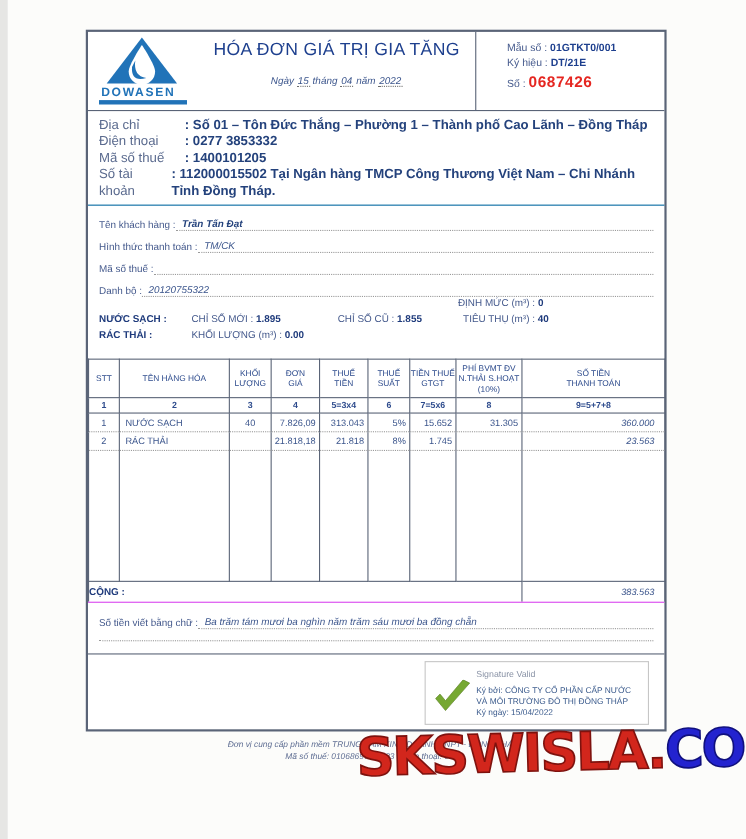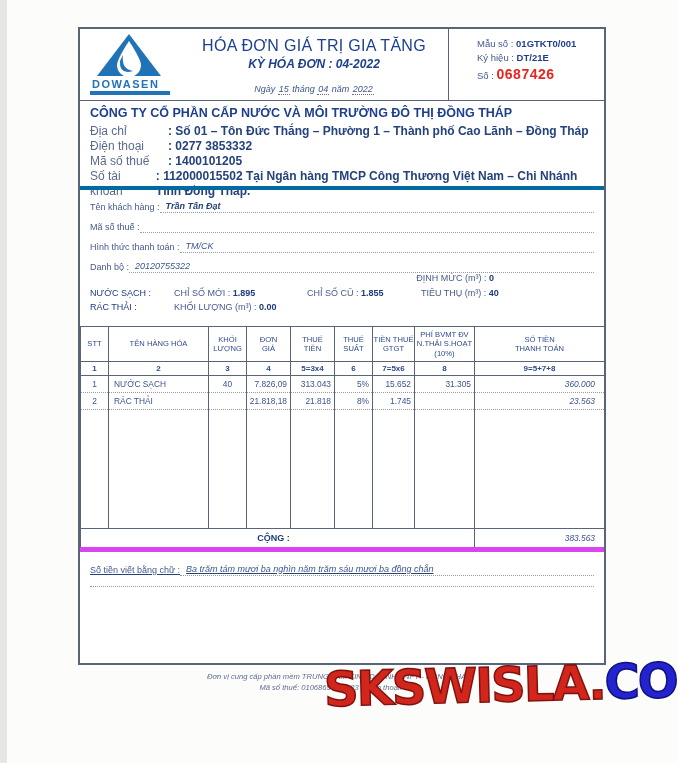--- a/index.html
+++ b/index.html
@@ -14,66 +14,66 @@
   .sec-header { height:71px; display:flex; }
   .logo-cell { width:100px; padding:4px 0 0 10px; }
   .logo-drop { display:block; margin-left:6px; }
   .logo-word { font-size:11px; font-weight:bold; color:#2173b8; letter-spacing:1.5px; margin:1px 0 1px 2px; }
   .logo-bar { width:80px; height:4px; background:#2173b8; }
   .header-center { flex:1; text-align:center; padding-top:8px; }
   .inv-title { font-size:16px; font-weight:normal; color:#1d3f8e; letter-spacing:.3px; }
   .inv-period { font-size:12px; font-weight:bold; font-style:italic; color:#1d3f8e; margin-top:2px; }
   .inv-date { font-size:9px; font-style:italic; color:#3b558c; margin-top:13px; }
   .u-dot { border-bottom:1px dotted #6b6b6b; padding:0 1px;text-align:center; }
-  .header-right { width:156px; border-left:1px solid #5a6477; padding:9px 0 0 28px; font-size:9.5px; }
+  .header-right { width:172px; border-left:1px solid #5a6477; padding:9px 0 0 28px; font-size:9.5px; }
   .header-right .row { margin-bottom:3px; color:#44598c; }
   .header-right b { color:#1d3f8e; }
   .inv-no { color:#e52620 !important; font-size:14px; font-weight:bold; letter-spacing:.5px; }
 
   
   .sec-company { height:86px; border-top:1px solid #5a6477; padding:5px 10px 0 10px; }
   .co-name { font-size:12.5px; font-weight:bold; color:#1d3f8e; margin-bottom:4px; }
   .co-row { display:flex; font-size:12px; line-height:15px; }
   .co-label { width:78px; color:#5a6a8e; }
   .co-value { font-weight:bold; color:#24427c; }
 
   
-  .sec-customer { height:140px; border-top:4px solid #0369a1; padding:3px 10px 0 10px; font-size:9px; }
+  .sec-customer { height:140px; border-top:1px solid #0369a1; padding:3px 10px 0 10px; font-size:9px; }
   .cu-row { display:flex; align-items:flex-end; height:20px; }
   .cu-label { color:#44598c; white-space:nowrap; padding-bottom:1px; }
   .dotline { flex:1; border-bottom:1px dotted #9a9a9a; padding:0 0 1px 6px; font-style:italic; color:#3b558c; }
   .cu-name { font-weight:bold; color:#24427c; }
   .quota-row { height:13px; text-align:right; padding-right:100px; color:#44598c; }
   .quota-row b { color:#1f3b7c; }
   .meter-row { height:14px; display:grid; grid-template-columns:84px 133px 114px auto; align-items:center; color:#44598c; }
-  .meter-row .mlabel { font-weight:normal; color:#1f3b7c; }
+  .meter-row .mlabel { font-weight:bold; color:#1f3b7c; }
   .meter-row b { color:#1f3b7c; }
 
   
   table { border-collapse:collapse; width:100%; table-layout:fixed; }
   col.c0{width:28px} col.c1{width:100px} col.c2{width:38px} col.c3{width:44px} col.c4{width:44px}
   col.c5{width:38px} col.c6{width:42px} col.c7{width:60px} col.c8{width:130px}
   th { border:1px solid #5a6477; font-size:7.6px; font-weight:normal; color:#2c4a8c;
        white-space:pre-line; line-height:1.25; vertical-align:middle; }
   tr.h-main th { height:35px; border-top:1px solid #5a6477; }
   tr.h-num th { height:14px; font-weight:bold; font-size:8px; }
   td { border-left:1px solid #5a6477; border-right:1px solid #5a6477; font-size:8.4px; color:#3b558c;
        height:17px; vertical-align:middle; }
   tr.data td { border-bottom:1px dotted #9a9a9a; }
   td.a-c { text-align:center; }
   td.a-l { text-align:left; padding-left:5px; }
   td.a-r { text-align:right; padding-right:3px; }
   td.money { text-align:right; padding-right:9px; font-style:italic; }
   tr.filler td { height:119px; border-bottom:1px solid #5a6477; }
   tr.total td { height:18px; border-bottom:0; }
-  td.total-label { text-align:center; font-weight:bold; color:#1f3b7c; padding-right:8px; font-size:9px; border-left:0; }
+  td.total-label { text-align:left; font-weight:bold; color:#1f3b7c; padding-right:8px; font-size:9px; border-left:0; }
   tr.total td:first-child { border-left:1px solid #5a6477; }
 
   
-  .sec-words { height:47px; border-top:5px solid #d946ef; padding:7px 10px 0 10px; font-size:9px;text-decoration:underline; }
+  .sec-words { height:47px; border-top:1px solid #d946ef; padding:7px 10px 0 10px; font-size:9px; }
   .words-row { display:flex; align-items:flex-end; height:17px; }
   .words-row .cu-label { color:#44598c; }
   .dotline-empty { margin-top:10px; border-bottom:1px dotted #9a9a9a; height:1px; }
 
   
   .sec-signature { flex:1; border-top:1px solid #5a6477; position:relative; }
   .sigbox { position:absolute; right:14px; top:6px; width:204px; min-height:58px;
             border:1px solid #c6c6c6; background:#fff; padding:6px 6px 5px 46px; }
   .sig-check { position:absolute; left:7px; top:16px; }
   .sig-valid { font-size:8px; color:#8a93a6; margin-bottom:6px; }
@@ -101,39 +101,37 @@
         <svg class="logo-drop" width="66" height="44" viewBox="0 0 66 44">
           <polygon points="33,1 65,43 1,43" fill="#2173b8"></polygon>
           <path d="M33 8 C33 8 21 26 21 32 a12 12 0 0 0 24 0 C45 26 33 8 33 8 Z" fill="#ffffff"></path>
           <path d="M27 22 q-2 14 10 16 q-14 4 -13 -10 Z" fill="#2173b8"></path>
         </svg>
         <div class="logo-word">DOWASEN</div>
         <div class="logo-bar"></div>
       </div>
       <div class="header-center">
         <div class="inv-title">HÓA ĐƠN GIÁ TRỊ GIA TĂNG</div>
-        <div class="inv-period">KỲ HÓA ĐƠN : 04-2022</div>
         <div class="inv-date">
           <span>Ngày</span>
           <span class="u-dot">15</span>
           <span>tháng</span>
           <span class="u-dot">04</span>
           <span>năm</span>
           <span class="u-dot">2022</span>
         </div>
       </div>
       <div class="header-right">
         <div class="row"><span>Mẫu số : </span><b>01GTKT0/001</b></div>
         <div class="row"><span>Ký hiệu : </span><b>DT/21E</b></div>
         <div class="row"><span>Số : </span><b class="inv-no">0687426</b></div>
       </div>
     </div>
 
     <div class="sec-company">
-      <div class="co-name">CÔNG TY CỔ PHẦN CẤP NƯỚC VÀ MÔI TRƯỜNG ĐÔ THỊ ĐỒNG THÁP</div>
       <div class="co-row">
         <span class="co-label">Địa chỉ</span>
         <span class="co-value">: Số 01 – Tôn Đức Thắng – Phường 1 – Thành phố Cao Lãnh – Đồng Tháp</span>
       </div>
       <div class="co-row">
         <span class="co-label">Điện thoại</span>
         <span class="co-value">: 0277 3853332</span>
       </div>
       <div class="co-row">
         <span class="co-label">Mã số thuế</span>
@@ -144,26 +142,26 @@
         <span class="co-value">: 112000015502 Tại Ngân hàng TMCP Công Thương Việt Nam – Chi Nhánh Tỉnh Đồng Tháp.</span>
       </div>
     </div>
 
     <div class="sec-customer">
       <div class="cu-row">
         <span class="cu-label">Tên khách hàng :</span>
         <span class="dotline cu-name">Trần Tấn Đạt</span>
       </div>
       <div class="cu-row">
+        <span class="cu-label">Hình thức thanh toán :</span>
+        <span class="dotline">TM/CK</span>
+      </div>
+      <div class="cu-row">
         <span class="cu-label">Mã số thuế :</span>
         <span class="dotline"></span>
-      </div>
-      <div class="cu-row">
-        <span class="cu-label">Hình thức thanh toán :</span>
-        <span class="dotline">TM/CK</span>
       </div>
       <div class="cu-row">
         <span class="cu-label">Danh bộ :</span>
         <span class="dotline">20120755322</span>
       </div>
       <div class="quota-row">
         <span>ĐỊNH MỨC (m³) : </span><b>0</b>
       </div>
       <div class="meter-row">
         <span class="mlabel">NƯỚC SẠCH :</span>
@@ -261,20 +259,30 @@
       </table>
 
     <div class="sec-words">
       <div class="words-row">
         <span class="cu-label">Số tiền viết bằng chữ :</span>
         <span class="dotline">Ba trăm tám mươi ba nghìn năm trăm sáu mươi ba đồng chẵn</span>
       </div>
       <div class="dotline-empty"></div>
     </div>
 
+    <div class="sec-signature">
+      <div class="sigbox">
+        <svg class="sig-check" width="34" height="30" viewBox="0 0 34 30">
+          <path d="M2 17 L11 28 L33 3 L27 0 L11 19 L6 13 Z" fill="#76a832" stroke="#5d8426" stroke-width="0.6"></path>
+        </svg>
+        <div class="sig-valid">Signature Valid</div>
+        <div class="sig-line">Ký bởi: CÔNG TY CỔ PHẦN CẤP NƯỚC VÀ MÔI TRƯỜNG ĐÔ THỊ ĐỒNG THÁP</div>
+        <div class="sig-line">Ký ngày: 15/04/2022</div>
+      </div>
+    </div>
 
   </div>
 
   <div class="footer">
     <div>Đơn vị cung cấp phần mềm TRUNG TÂM KINH DOANH VNPT - ĐỒNG THÁP</div>
     <div>Mã số thuế: 0106869738-023 - Điện thoại: 02...</div>
   </div>
 
   <div class="watermark">
     <span class="wm-red">SKSWISLA.</span><span class="wm-blue">COM</span>

